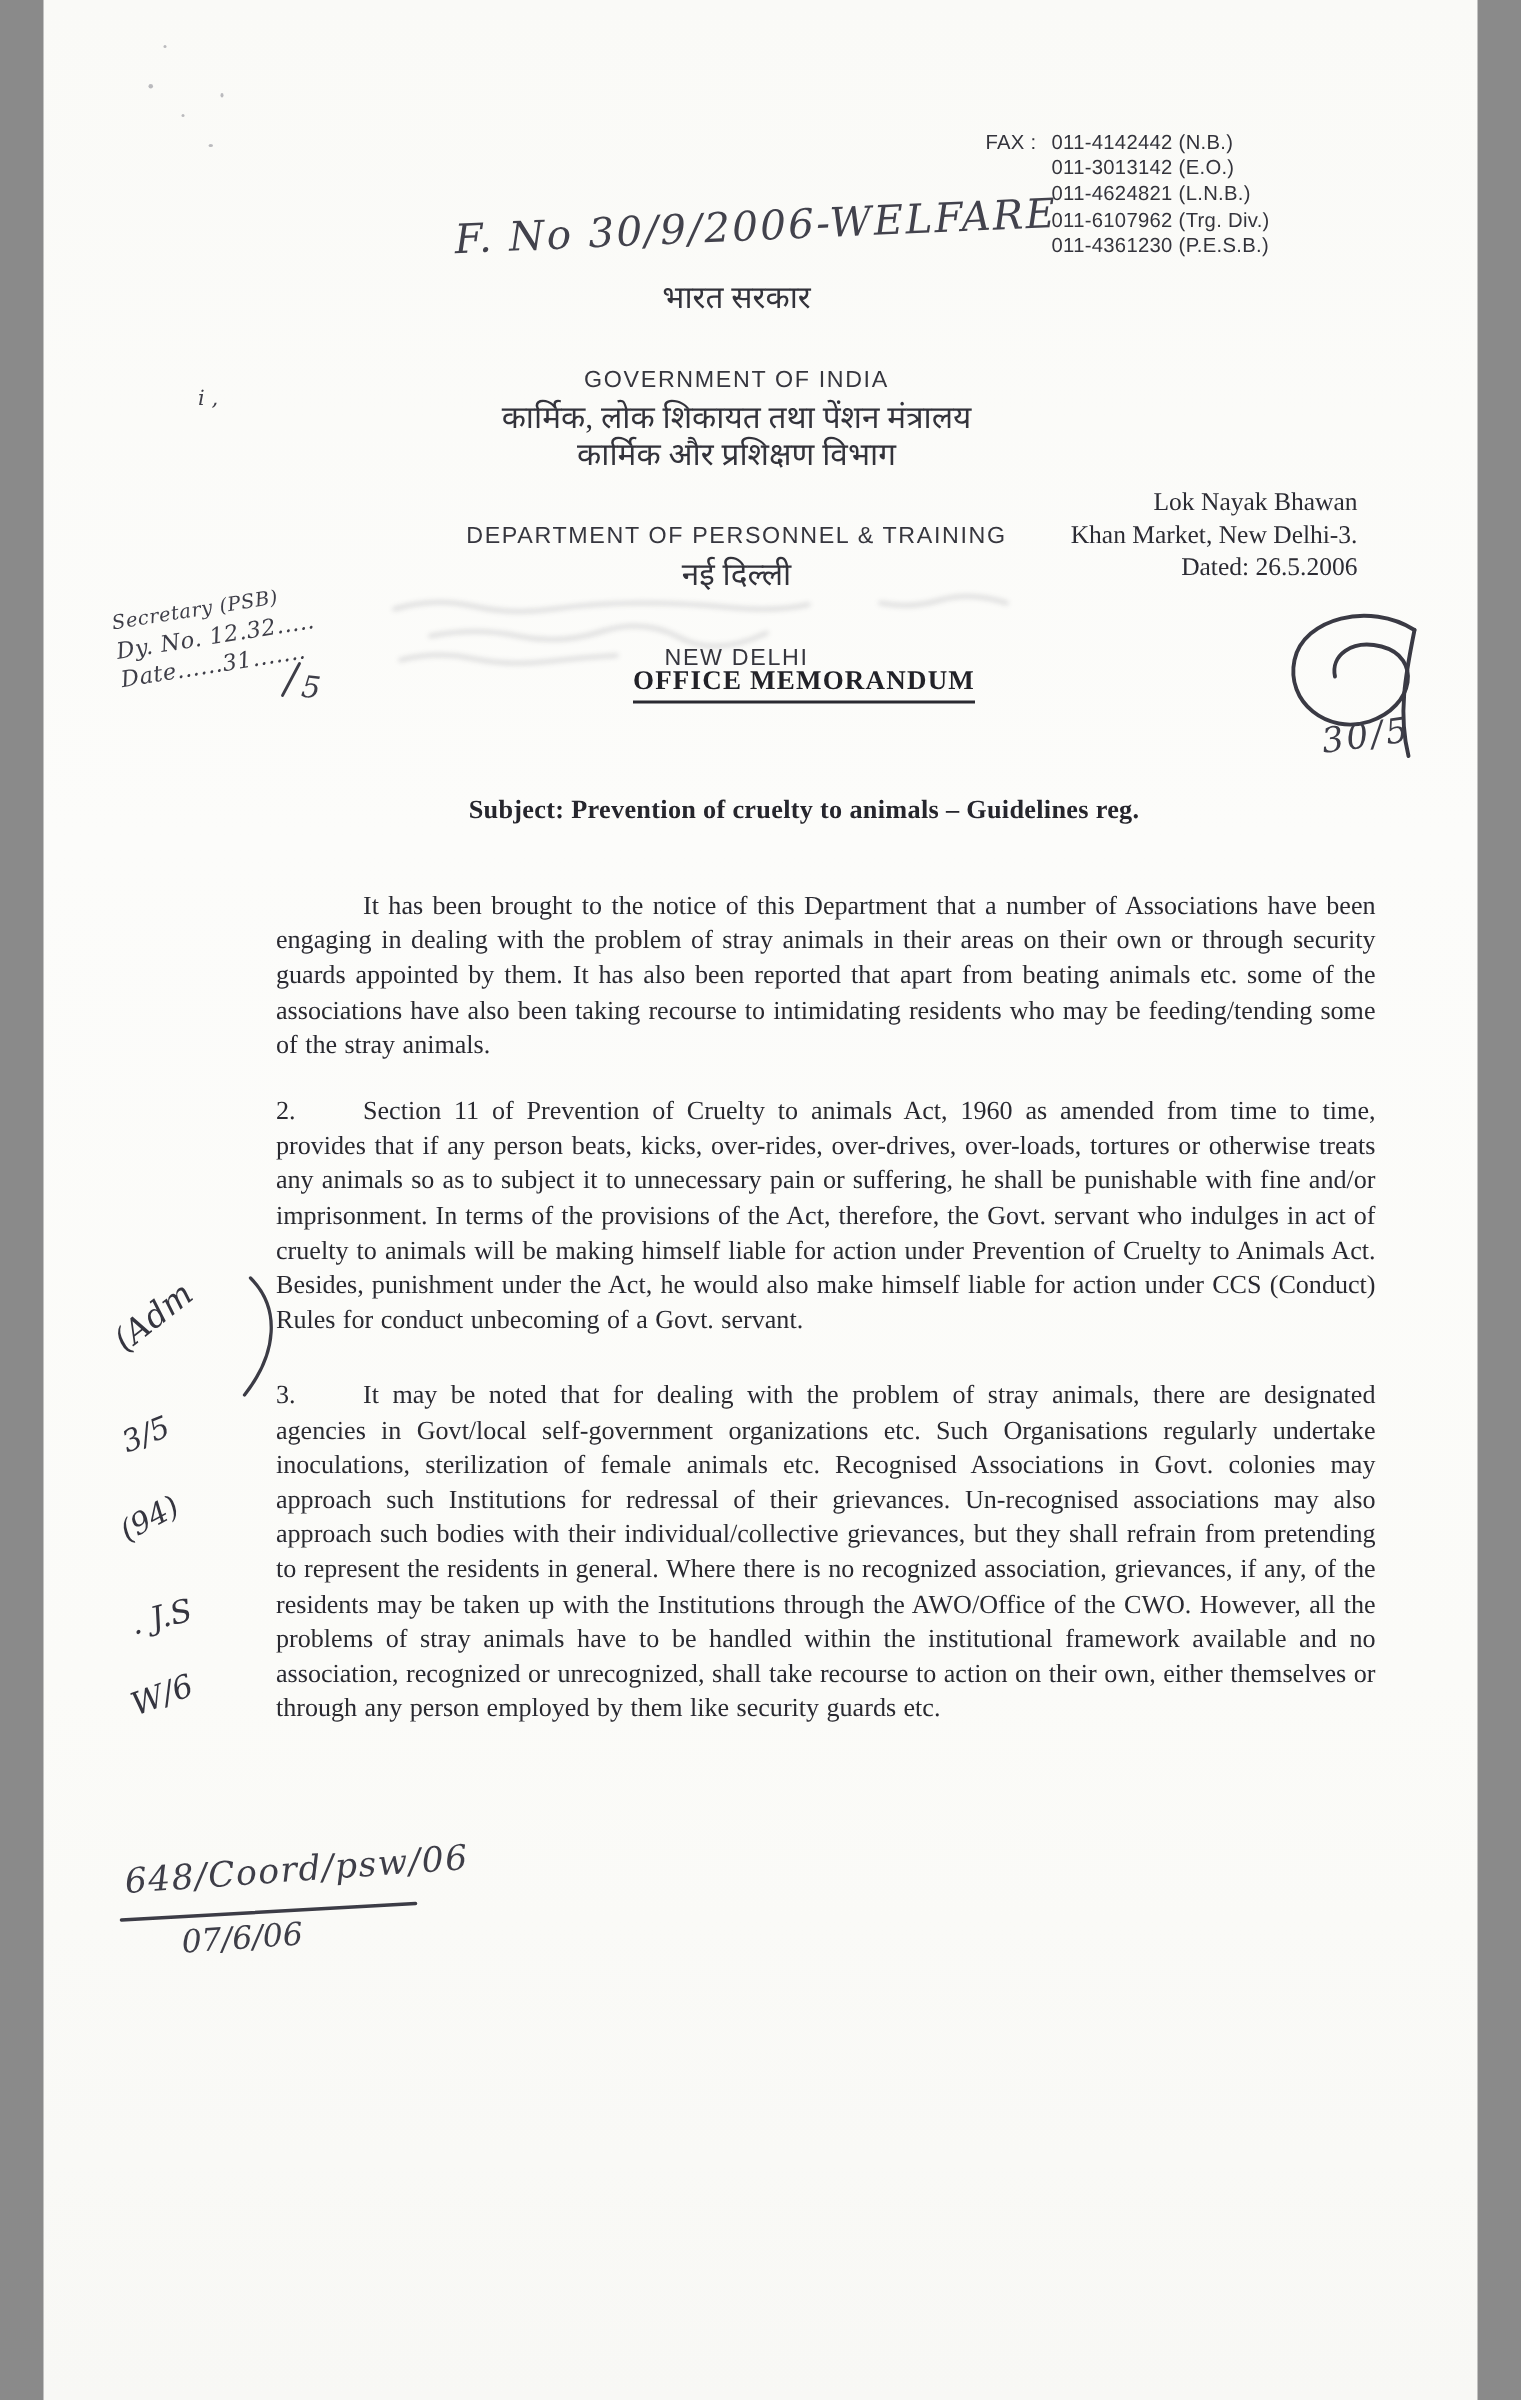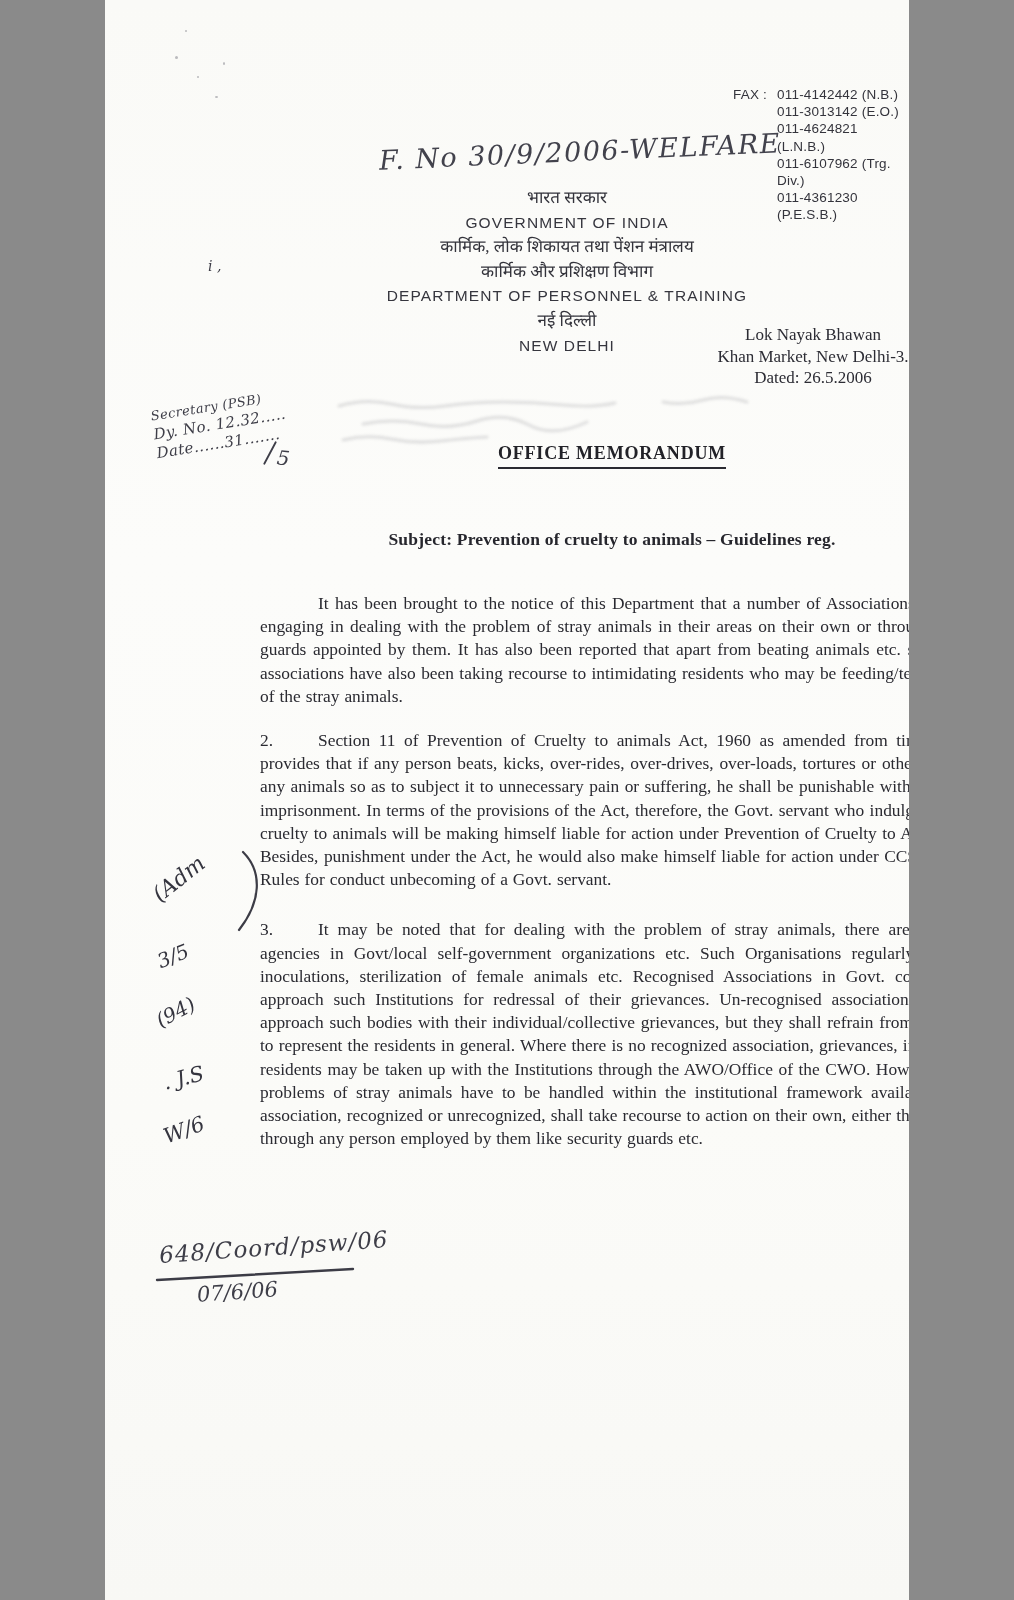--- a/index.html
+++ b/index.html
@@ -1,40 +1,40 @@
 <!DOCTYPE html>
 <html><head>
 <meta charset="utf-8">
 <style>
   html,body{margin:0;padding:0;background:#8a8a8a;}
   .page{
-    position:relative;width:804px;height:1600px;margin:0 auto;
+    position:relative;width:956px;height:1600px;margin:0 auto;
     background:linear-gradient(180deg,#fafaf7 0%,#fcfcfa 35%,#fbfbf8 70%,#f8f8f5 100%);
     font-family:"Liberation Serif",serif;color:#2b2b32;overflow:hidden;
   }
   .abs{position:absolute;}
   .hand{font-family:"DejaVu Serif",serif;font-style:italic;color:#3e3e48;}
 
   
   .fax{left:628px;top:86px;display:flex;gap:10px;font-family:"Liberation Sans",sans-serif;
        font-size:13.5px;line-height:17.2px;color:#34343c;letter-spacing:.2px;}
   .fax-label{white-space:pre;}
 
   
   .fileno{left:274px;top:136px;font-size:27px;letter-spacing:1.5px;color:#42424c;
           transform:rotate(-2.5deg);white-space:nowrap;}
 
   
   .org{left:62px;top:186px;width:800px;text-align:center;}
-  .org .hi{font-size:17px;line-height:24.6px;color:#33333b;text-align:center;}
+  .org .hi{font-size:21px;line-height:24.6px;color:#33333b;text-align:center;}
   .org .en{font-family:"Liberation Sans",sans-serif;font-size:15.5px;line-height:24.6px;
-           letter-spacing:1.1px;color:#36363e;}
+           letter-spacing:1.1px;color:#36363e;margin-top:31px;}
 
   
-  .addr{left:540px;top:324px;width:336px;text-align:center;font-size:17px;
+  .addr{left:540px;top:324px;width:336px;text-align:right;font-size:17px;
         line-height:21.5px;color:#2c2c34;}
 
   
   .stamp{left:48px;top:396px;transform:rotate(-9deg);line-height:19px;letter-spacing:.4px;}
   .stamp .s1{font-size:13px;}
   .stamp .s2{font-size:15px;}
   .stamp .s3{font-size:15px;}
   .stamp5{left:172px;top:446px;font-size:20px;transform:rotate(6deg);}
   .stamp-slash{left:164px;top:440px;width:2px;height:26px;background:#3e3e48;
                transform:rotate(28deg);border-radius:2px;}

